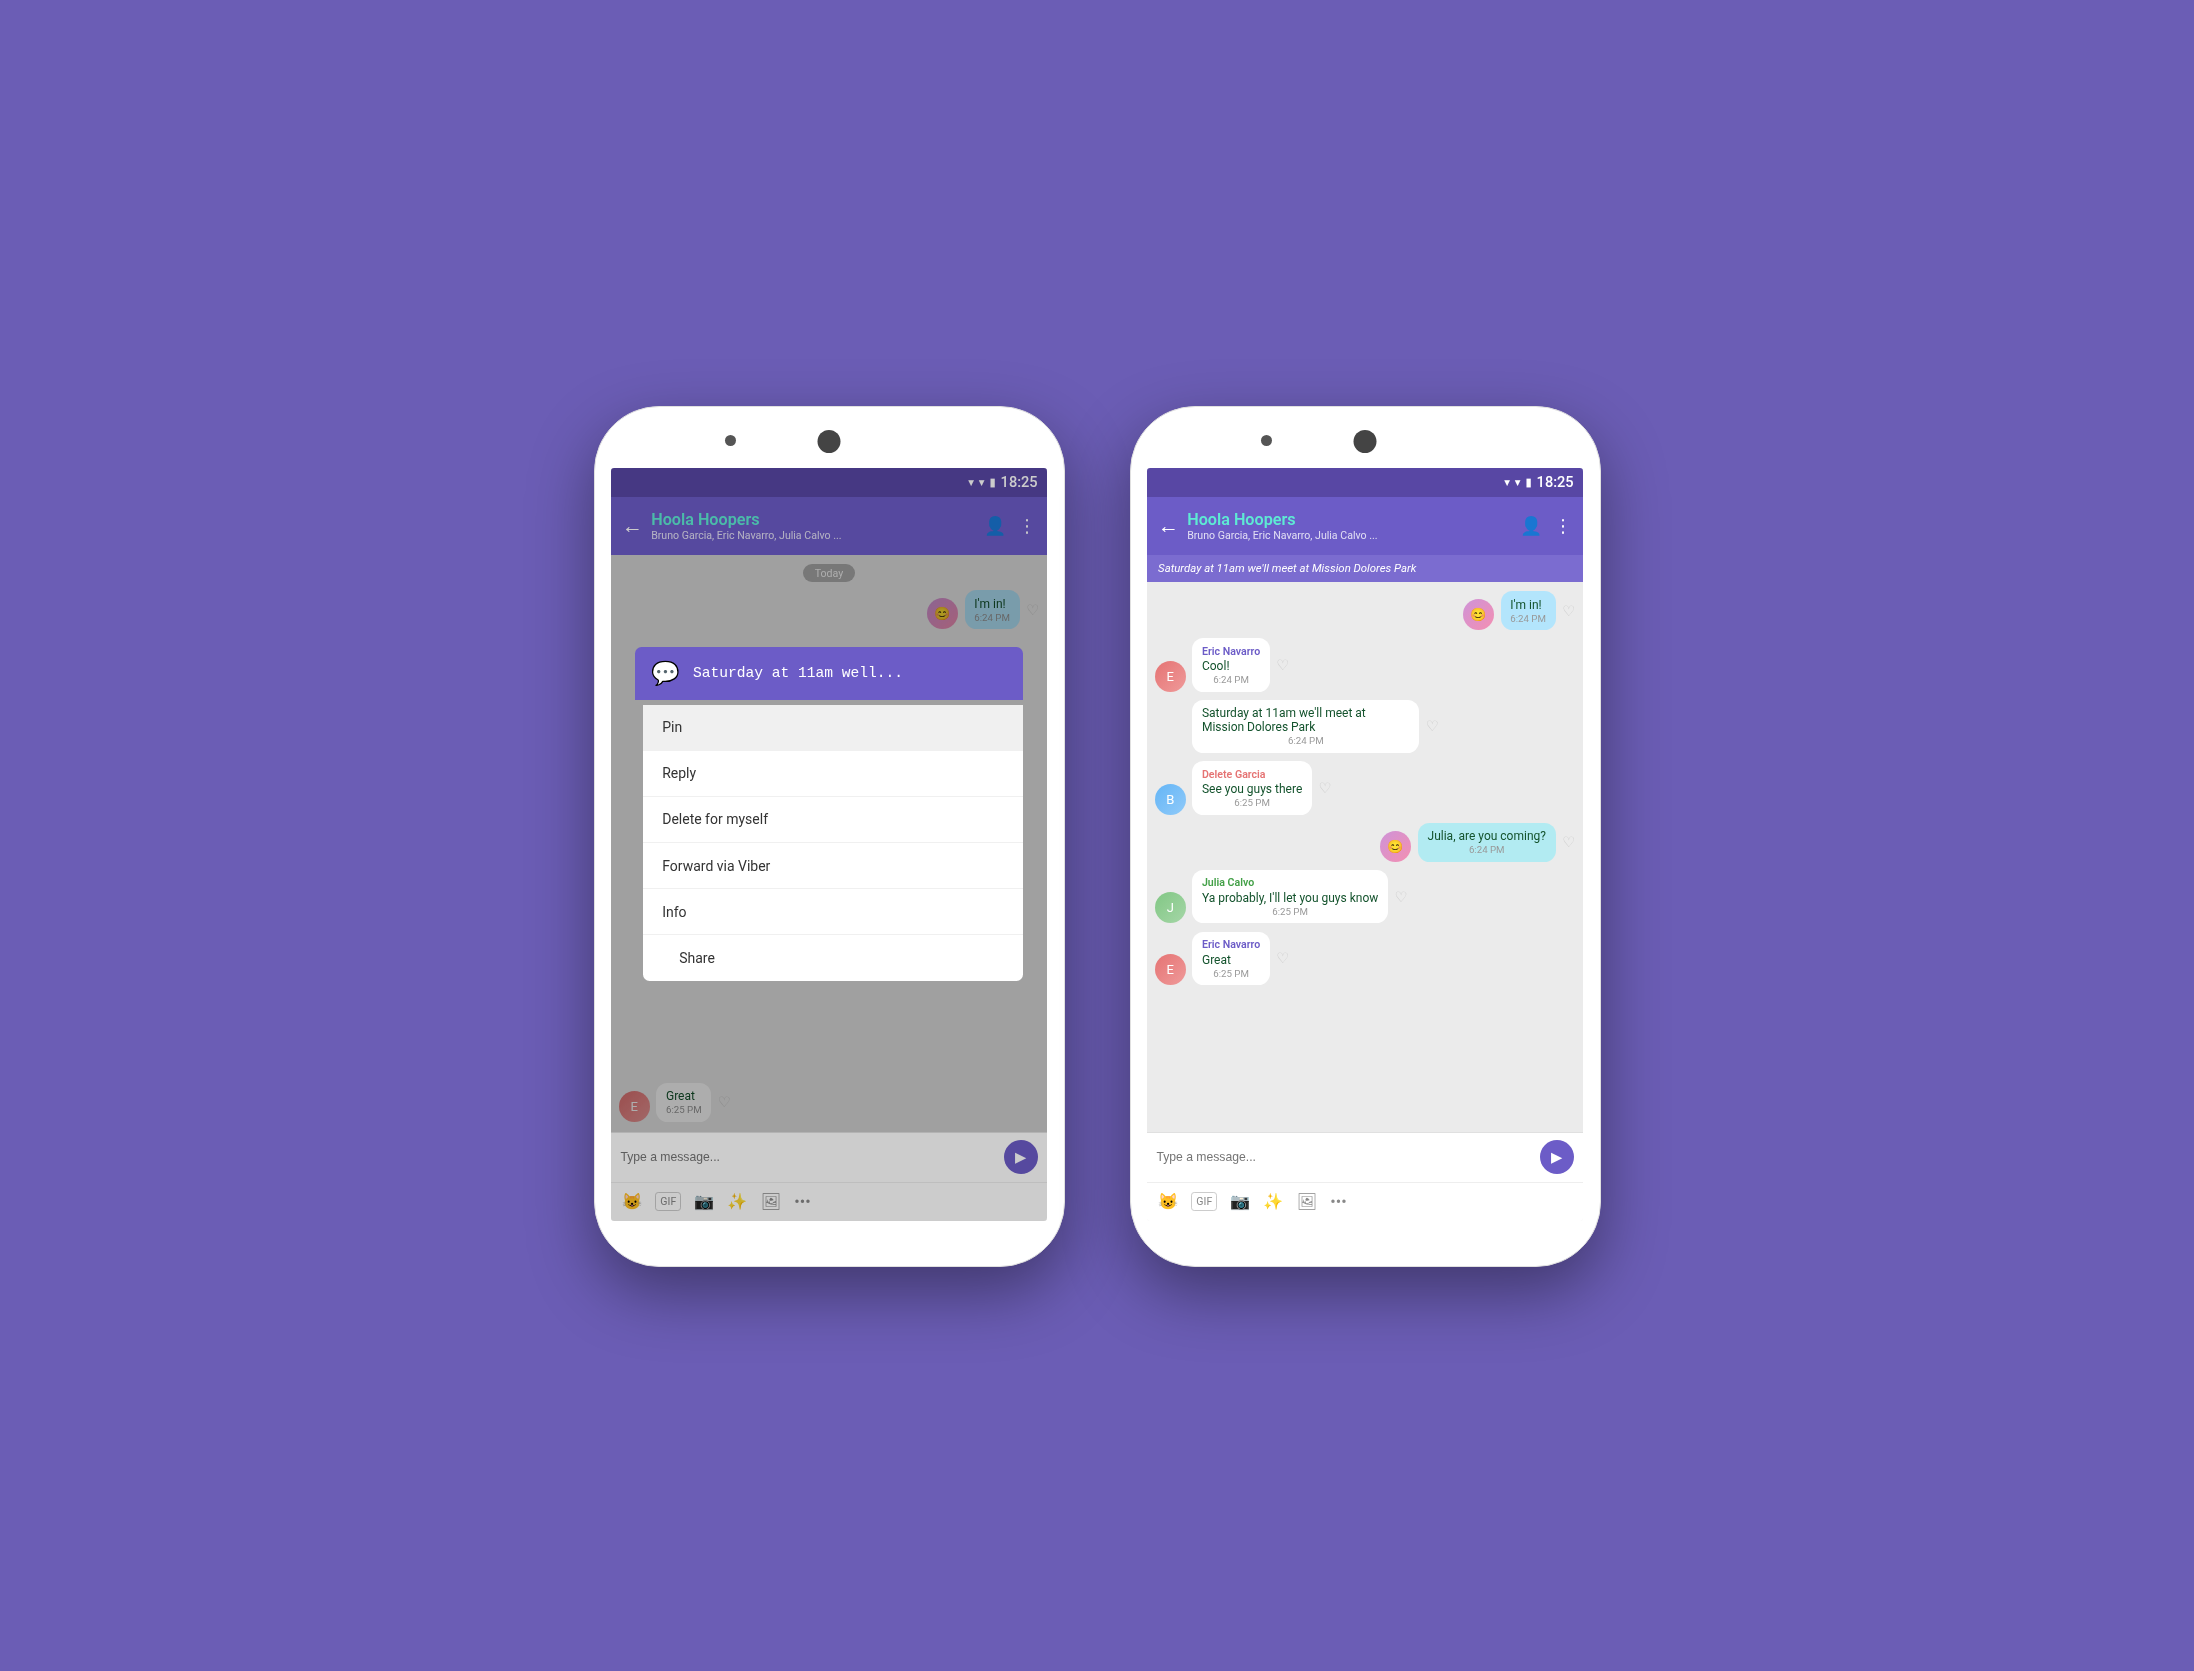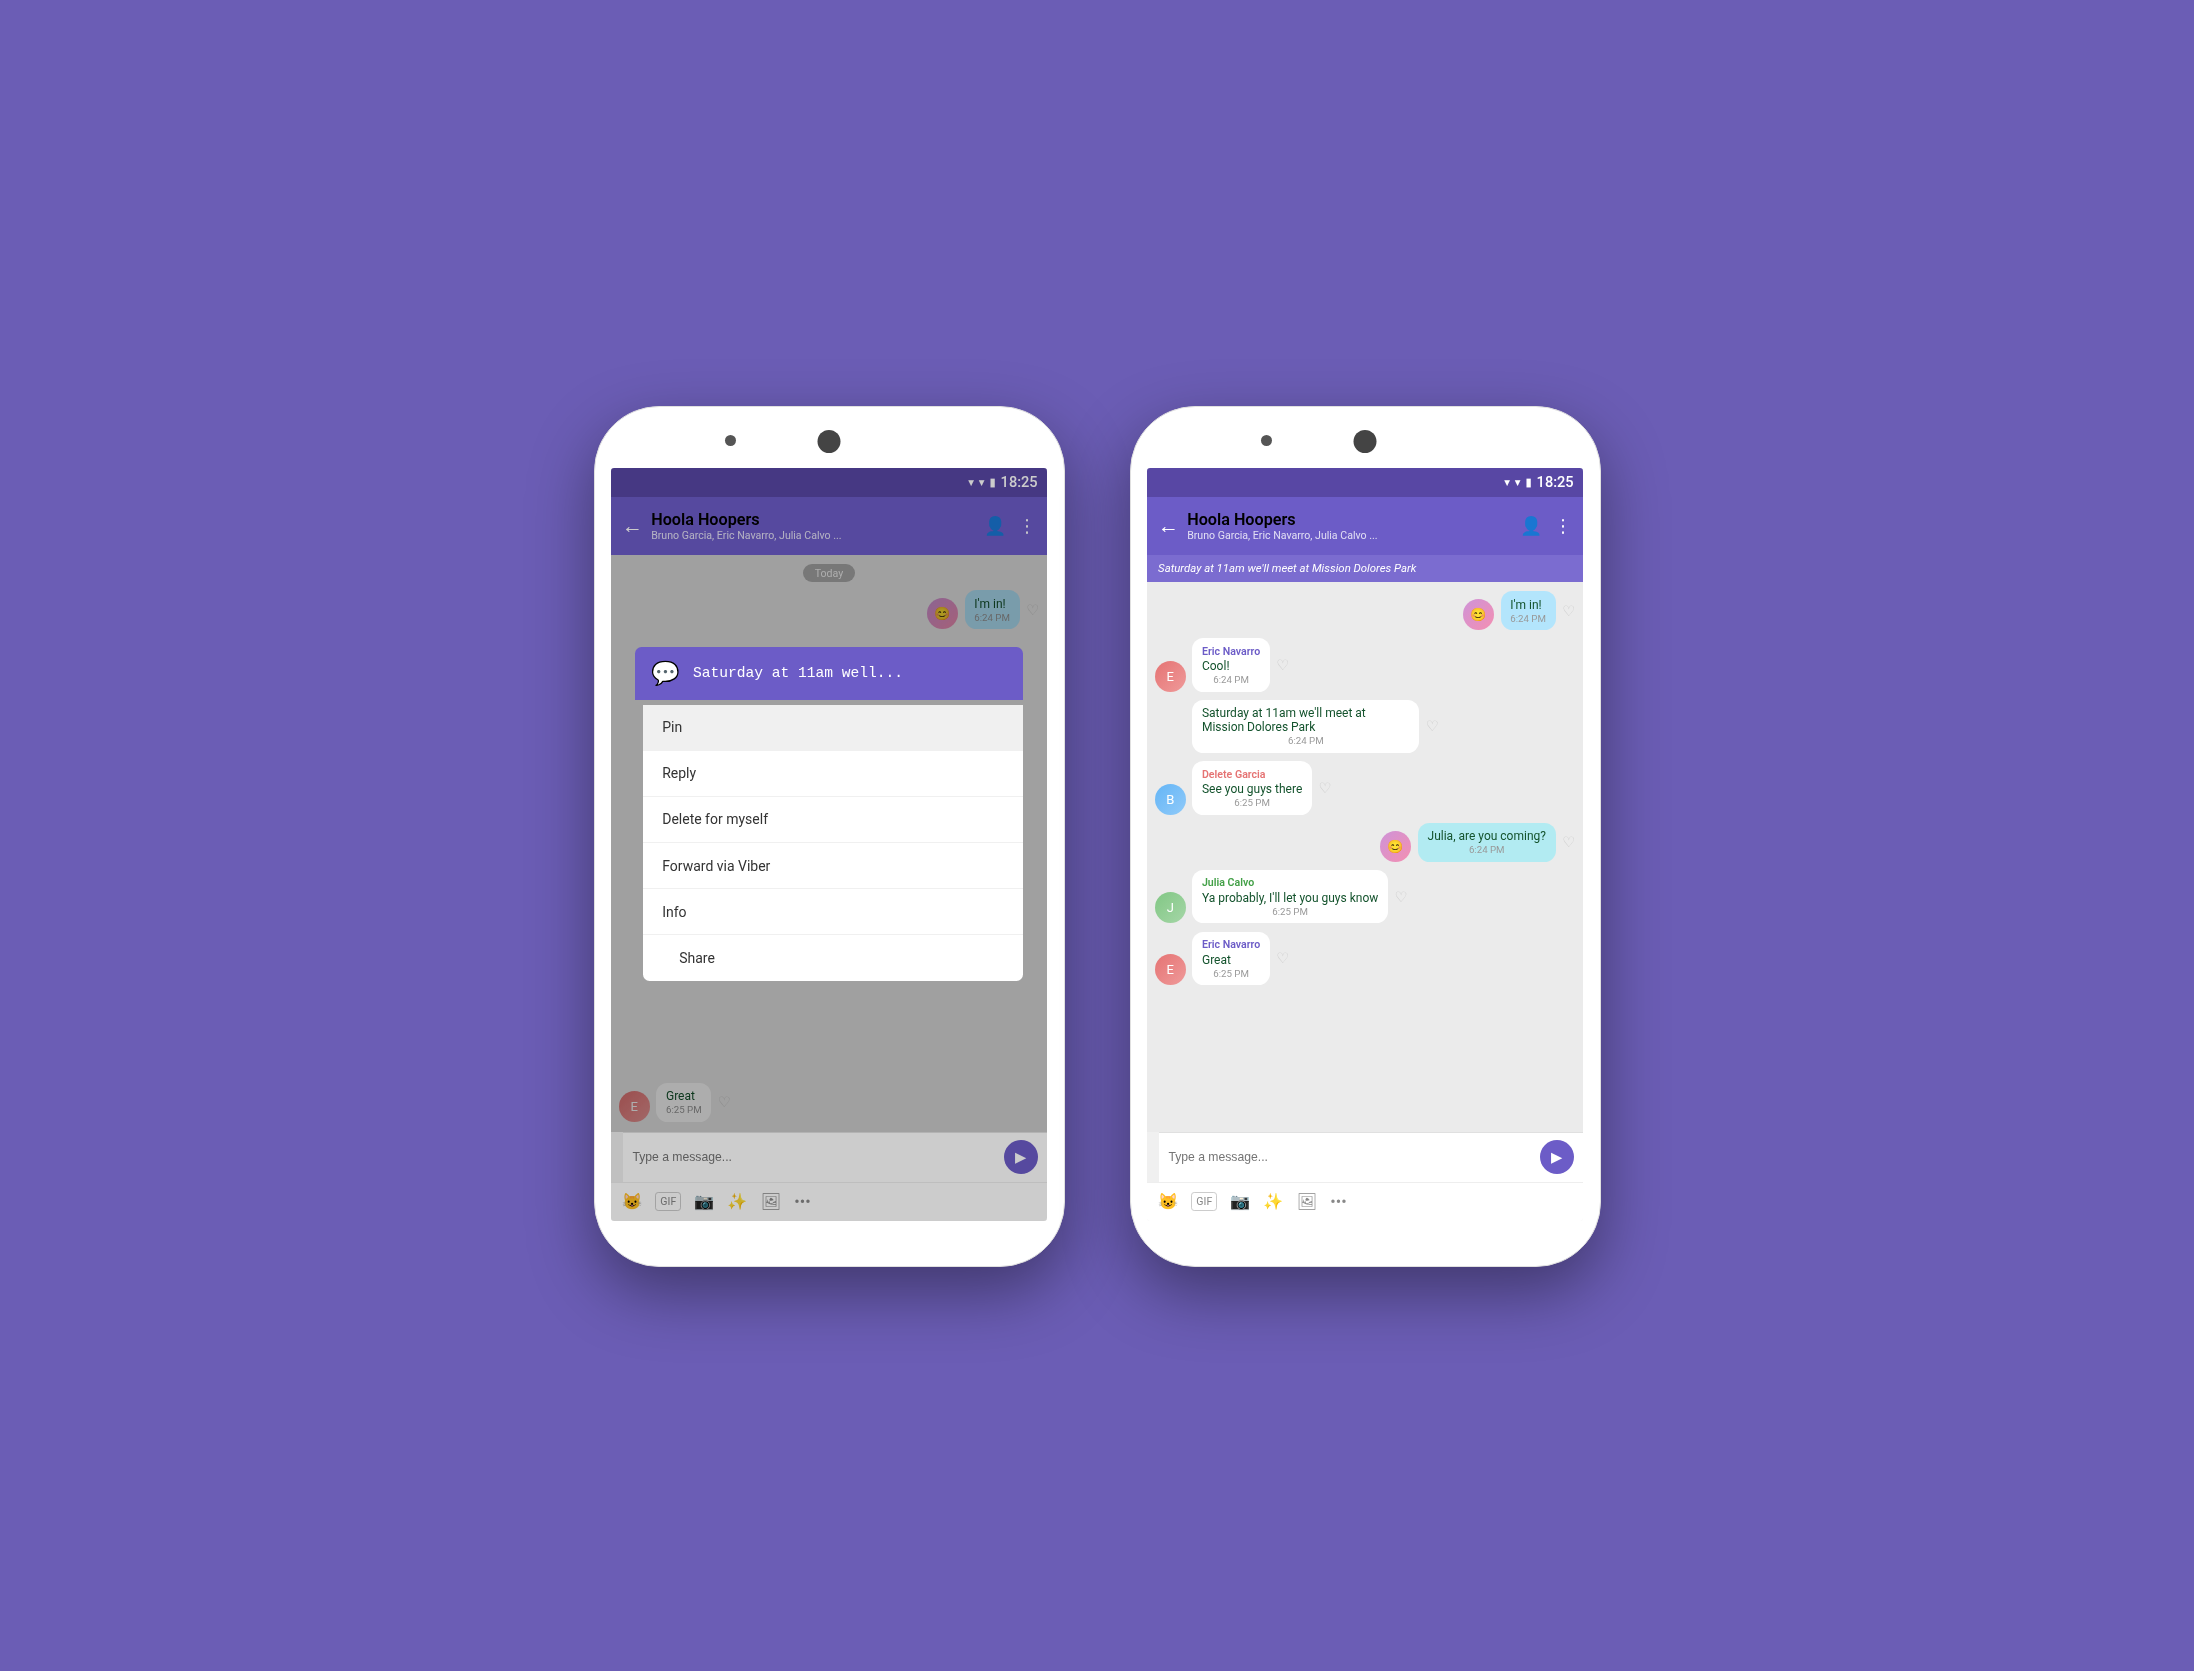--- a/index.html
+++ b/index.html
@@ -92,21 +92,21 @@
     }
     .toolbar .back-icon {
       color: #fff;
       font-size: 21px;
       cursor: pointer;
     }
     .toolbar .chat-info {
       flex: 1;
     }
     .toolbar .chat-title {
-      color: #000000;
+      color: #5eead4;
       font-size: 16.2px;
       font-weight: 600;
     }
     .toolbar .chat-subtitle {
       color: rgba(255,255,255,0.8);
       font-size: 10.6px;
       white-space: nowrap;
       overflow: hidden;
       text-overflow: ellipsis;
       max-width: 227px;
@@ -209,21 +209,20 @@
 
     
     .input-bar {
       background: #fff;
       height: 50px;
       display: flex;
       align-items: center;
       padding: 0 9.7px;
       gap: 6.5px;
       border-top: 0.8px solid #e0e0e0;
-      margin-left: 12px;
     }
     .input-field {
       flex: 1;
       font-size: 12.2px;
       color: #aaa;
       border: none;
       outline: none;
       background: transparent;
     }
     .send-btn {

